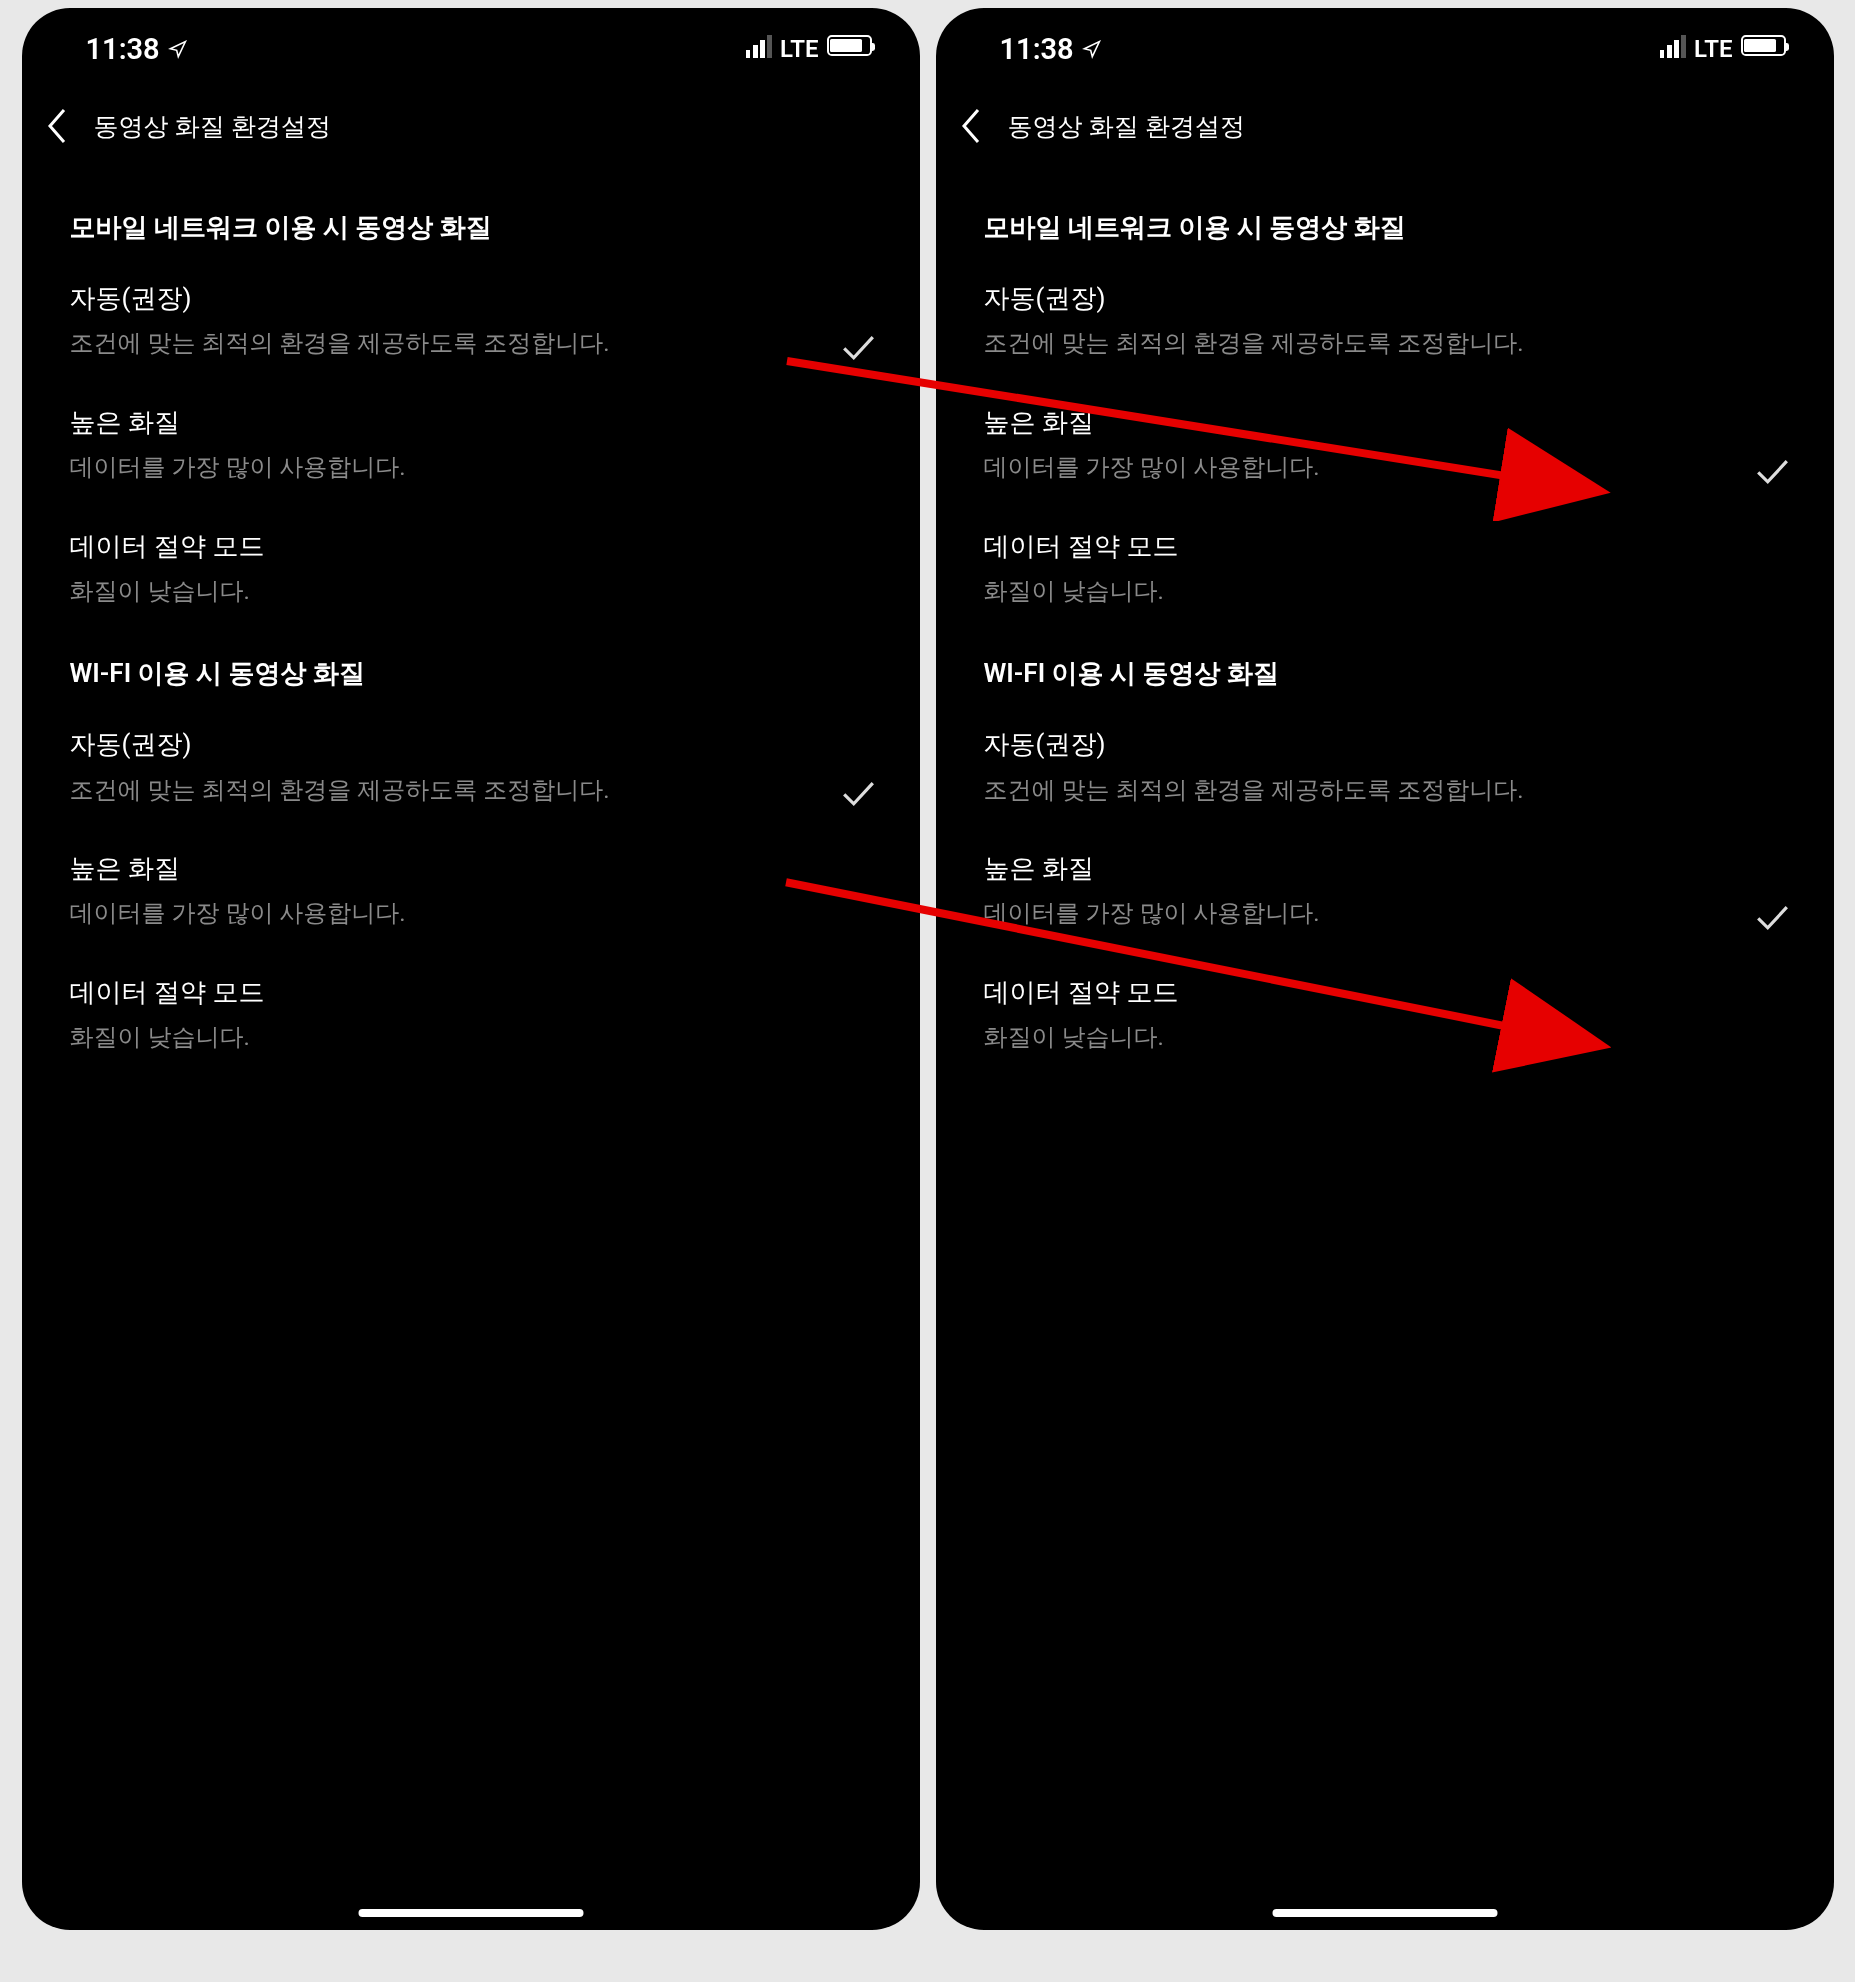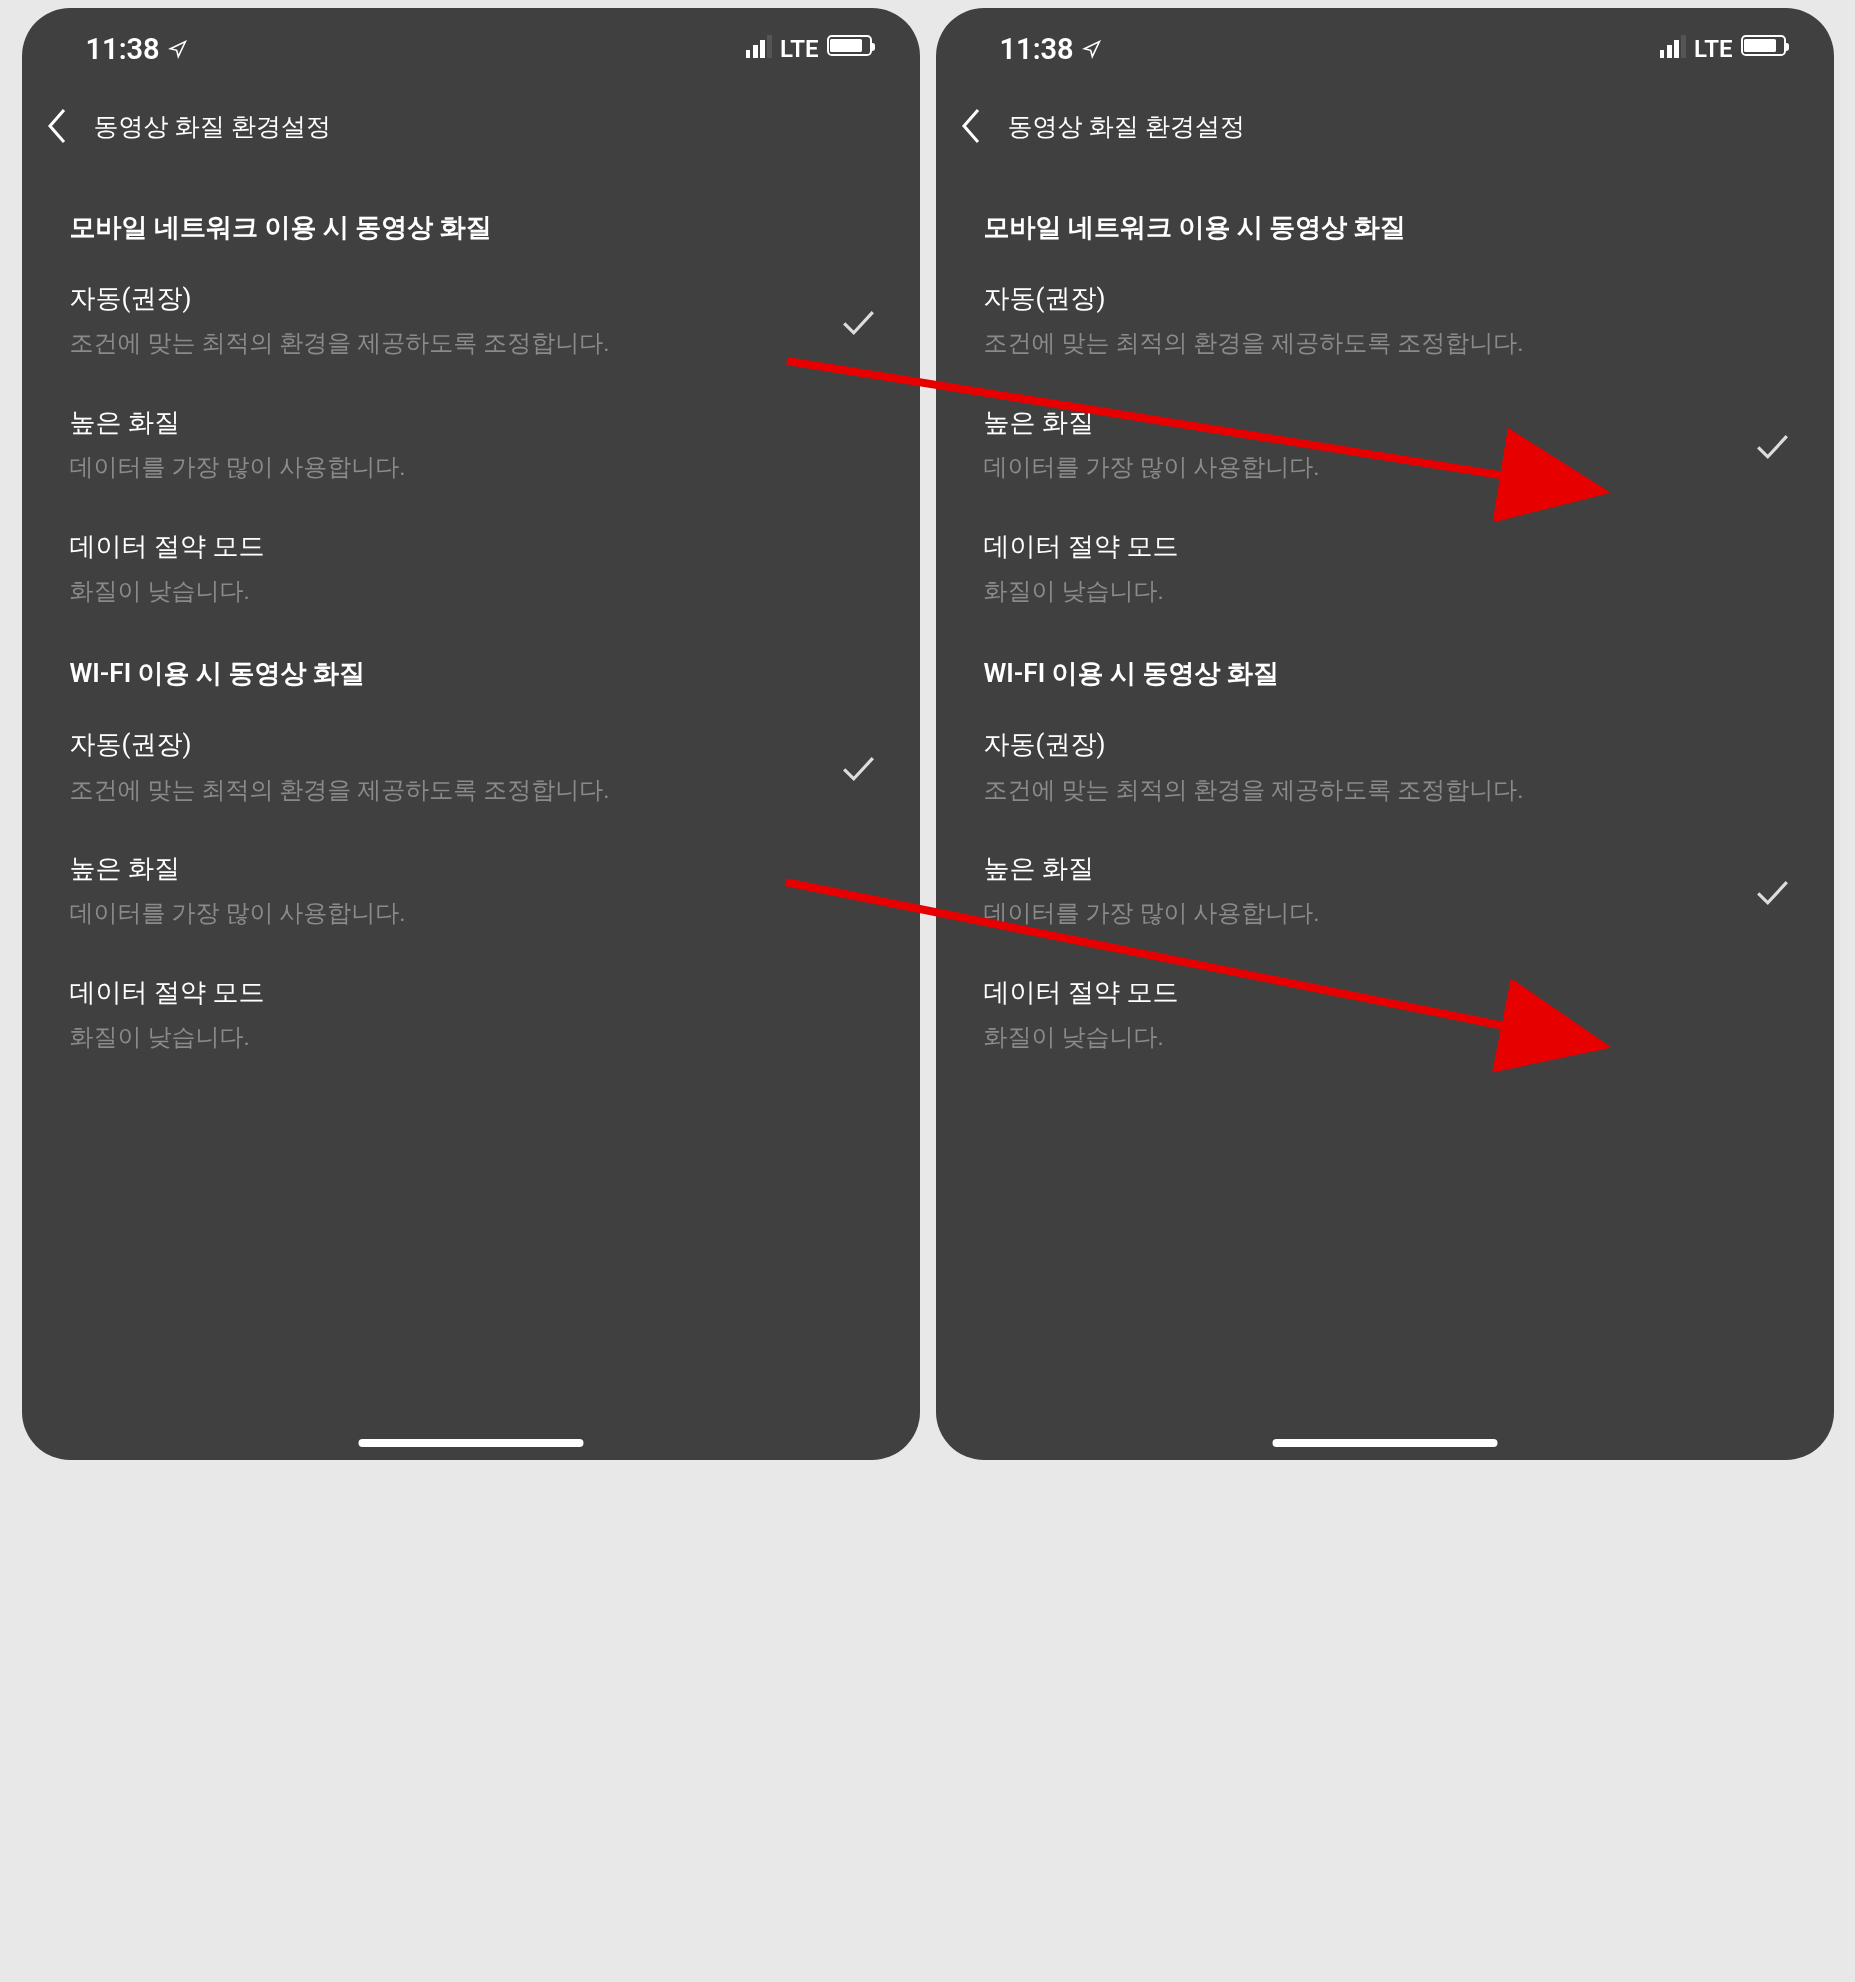--- a/index.html
+++ b/index.html
@@ -7,22 +7,22 @@
       background: #e8e8e8;
       font-family: -apple-system, BlinkMacSystemFont, "Segoe UI", Roboto, sans-serif;
       display: flex;
       gap: 16px;
       padding: 8px;
       justify-content: center;
       position: relative;
     }
     .phone {
       width: 898px;
-      height: 1452px;
-      background: #404040;
+      height: 1922px;
+      background: #000000;
       border-radius: 48px;
       overflow: hidden;
       position: relative;
       color: #fff;
     }
     .status-bar {
       display: flex;
       justify-content: space-between;
       align-items: center;
       padding: 24px 48px 16px 64px;
@@ -55,21 +55,21 @@
       padding: 24px 60px 16px 48px;
       font-size: 26px;
       font-weight: 600;
       color: #fff;
     }
     
     .option {
       padding: 20px 28px 24px 48px;
       display: flex;
       justify-content: space-between;
-      align-items: center;
+      align-items: flex-end;
     }
     .option-text { flex: 1; }
     .option-title { font-size: 26px; color: #fff; margin-bottom: 11.2px; }
     .option-desc { font-size: 24px; color: #8a8a8a; line-height: 1.4; }
     .check { width: 35px; height: 27px; flex-shrink: 0; margin-top: 3.2px; margin-right: 16px; }
     
     .home-indicator {
       position: absolute;
       bottom: 13px;
       left: 50%;

